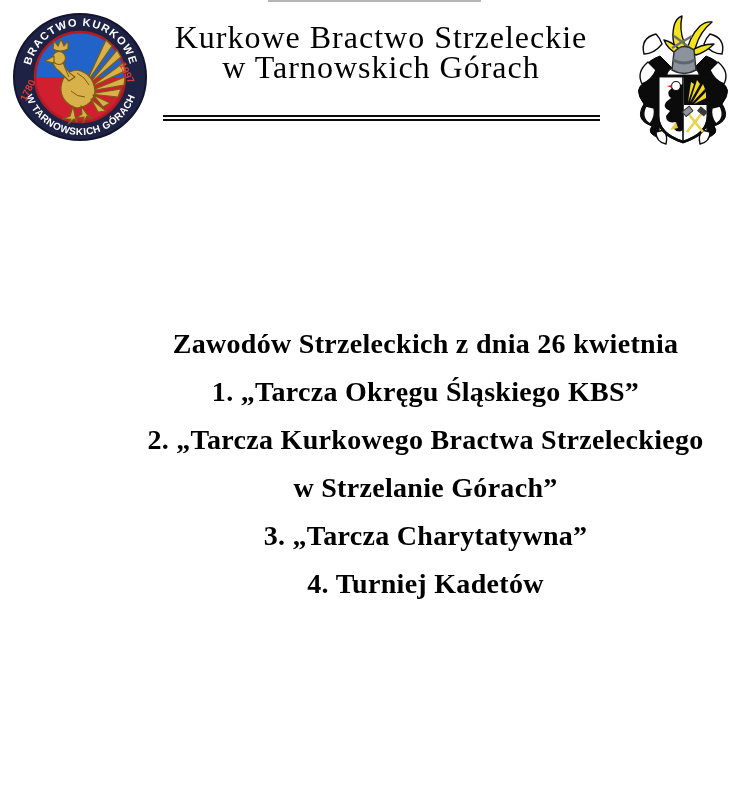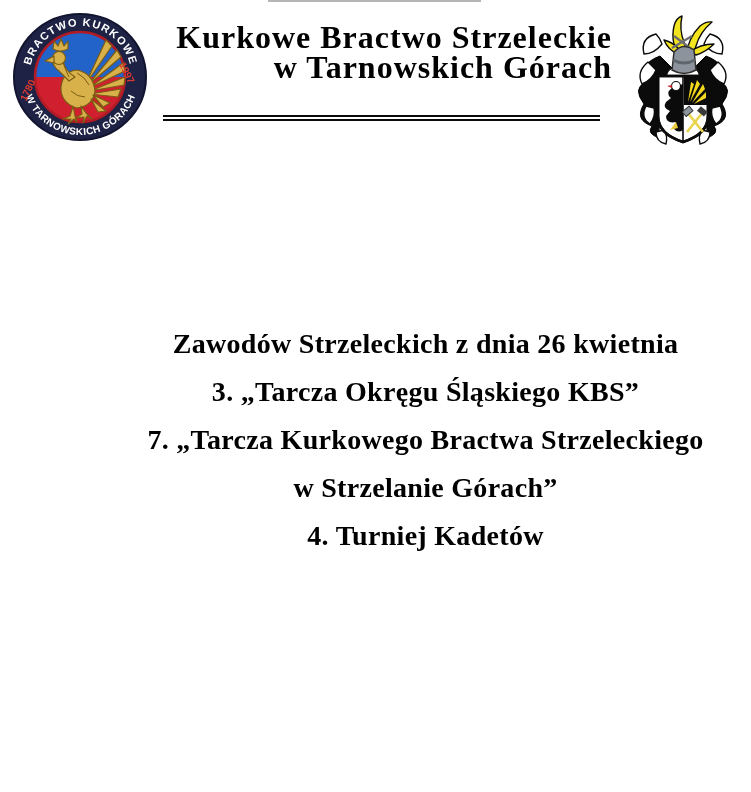--- a/index.html
+++ b/index.html
@@ -7,21 +7,21 @@
     position:relative;width:751px;height:792px;background:#ffffff;overflow:hidden;
     font-family:"Liberation Serif", serif;color:#000;
   }
   .top-artifact{
     position:absolute;left:268px;top:0;width:213px;height:2px;background:#b5b5b5;
   }
   .badge{position:absolute;left:13px;top:13px;}
   .crest{position:absolute;left:626px;top:14px;}
   .title{
     position:absolute;left:150px;top:22px;width:462px;
-    text-align:right;font-size:32px;line-height:30px;font-weight:700;
+    text-align:center;font-size:32px;line-height:30px;font-weight:400;
     letter-spacing:1px;white-space:nowrap;
   }
   .rule{
     position:absolute;left:163px;top:115px;width:437px;height:2px;
     border-top:2px solid #0a0a0a;border-bottom:2px solid #0a0a0a;
   }
   .content{
     position:absolute;left:100px;top:320px;width:651px;
     text-align:center;font-size:28px;line-height:48px;font-weight:700;
     letter-spacing:0.3px;white-space:nowrap;
@@ -154,19 +154,20 @@
         <path d="M61,118 L77,98" stroke-width="2.6" stroke="#e8d44d"></path>
         <path d="M77,118 L61,98" stroke-width="2.6" stroke="#e8d44d"></path>
         <rect x="72" y="94" width="9" height="6" transform="rotate(40 76 97)" fill="#3a3a3a"></rect>
         <rect x="57" y="94" width="9" height="6" transform="rotate(-40 62 97)" fill="#8d939c" stroke="#2f2f2f" stroke-width="1"></rect>
       </g>
     </g>
   </svg>
 
   <div class="content">
     <div>Zawodów Strzeleckich z dnia 26 kwietnia</div>
-    <div>3. „Tarcza Okręgu Śląskiego KBS”</div>
-    <div>7. „Tarcza Kurkowego Bractwa Strzeleckiego</div>
+    <div>1. „Tarcza Okręgu Śląskiego KBS”</div>
+    <div>2. „Tarcza Kurkowego Bractwa Strzeleckiego</div>
     <div>w Strzelanie Górach”</div>
+    <div>3. „Tarcza Charytatywna”</div>
     <div>4. Turniej Kadetów</div>
   </div>
 
 </div>
 
 </body></html>

